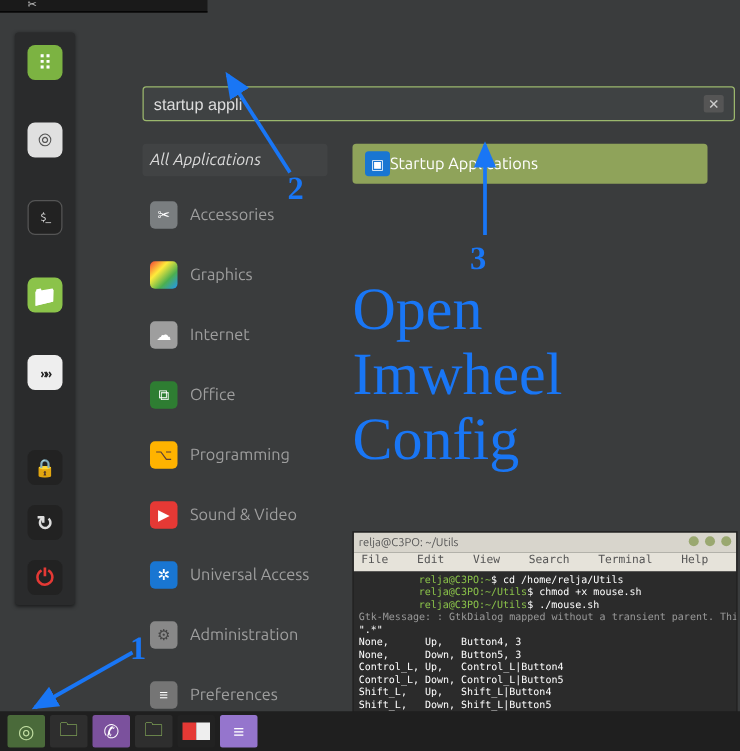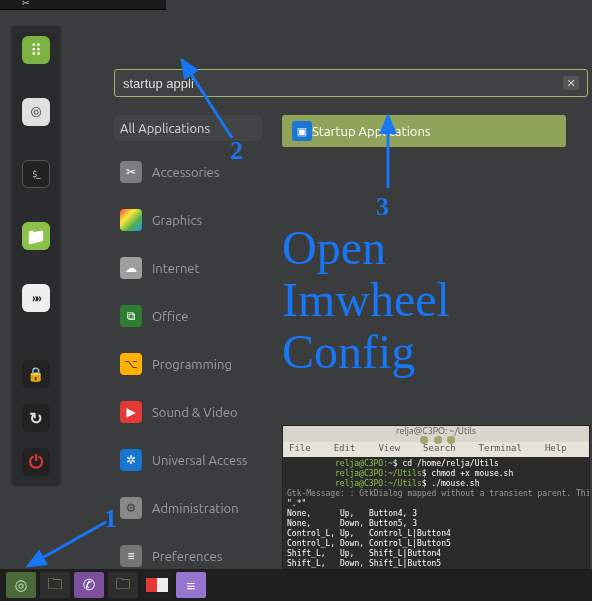--- a/index.html
+++ b/index.html
@@ -105,21 +105,21 @@
     .columns { display: flex; gap: 20px; }
     .cat-list { width: 148px; display:flex; flex-direction:column; }
     .cat-item {
       display:flex; align-items:center;
       padding: 6px 6px; gap: 10px;
       color:#9e9e9e; font-size:13px;
       border-radius:3px;
       margin-bottom: 14px;
       cursor:pointer;
     }
-    .cat-item.active { background: rgba(255,255,255,0.04); color:#d9d9d9;}
+    .cat-item.active { background: rgba(255,255,255,0.04); color:#d9d9d9;font-style:italic;}
     .ci { width:22px;height:22px;border-radius:4px;display:flex;align-items:center;justify-content:center;font-size:12px;color:#fff;}
     .ci-accessories{background:#7a7e80;} .ci-accessories::after{content:"✂";}
     .ci-graphics{background:linear-gradient(135deg,#f44336,#ffeb3b,#4caf50,#2196f3);}
     .ci-internet{background:#9e9e9e;} .ci-internet::after{content:"☁"; color:#fff;}
     .ci-office{background:#2e7d32;} .ci-office::after{content:"⧉";}
     .ci-programming{background:#ffb300;} .ci-programming::after{content:"⌥"; color:#5d4037;}
     .ci-sound{background:#e53935;} .ci-sound::after{content:"▶";}
     .ci-universal{background:#1976d2;} .ci-universal::after{content:"✲";}
     .ci-admin{background:#888;} .ci-admin::after{content:"⚙"; color:#444;}
     .ci-prefs{background:#757575;} .ci-prefs::after{content:"≡";}
@@ -166,21 +166,21 @@
       background:#2b2b2b;
       border:1px solid #222;
       font-family: "DejaVu Sans Mono","Ubuntu Mono",monospace;
       font-size:8px;
       color:#ccc;
       overflow:hidden;
     }
     .term-title{
       height:16px;background:#d8d5cc;color:#555;
       display:flex;align-items:center;justify-content:space-between;
-      font-family:"Ubuntu",sans-serif;font-size:9px;padding:0 4px;flex-direction:column;
+      font-family:"Ubuntu",sans-serif;font-size:9px;padding:0 4px;
     }
     .term-title .btns span{display:inline-block;width:8px;height:8px;border-radius:50%;margin-left:3px;}
     .term-menu{height:15px;background:#e6e3da;color:#555;display:flex;gap:23px;padding:1px 6px;font-size:9px;}
     .term-body{padding:2px 4px; line-height:1.25; white-space:pre;}
     .prompt{color:#8bc34a;margin-left:48px;}
     .cmd{color:#fff;}
     .gtk{color:#999;}
     .info{color:#fff;}
 
     

